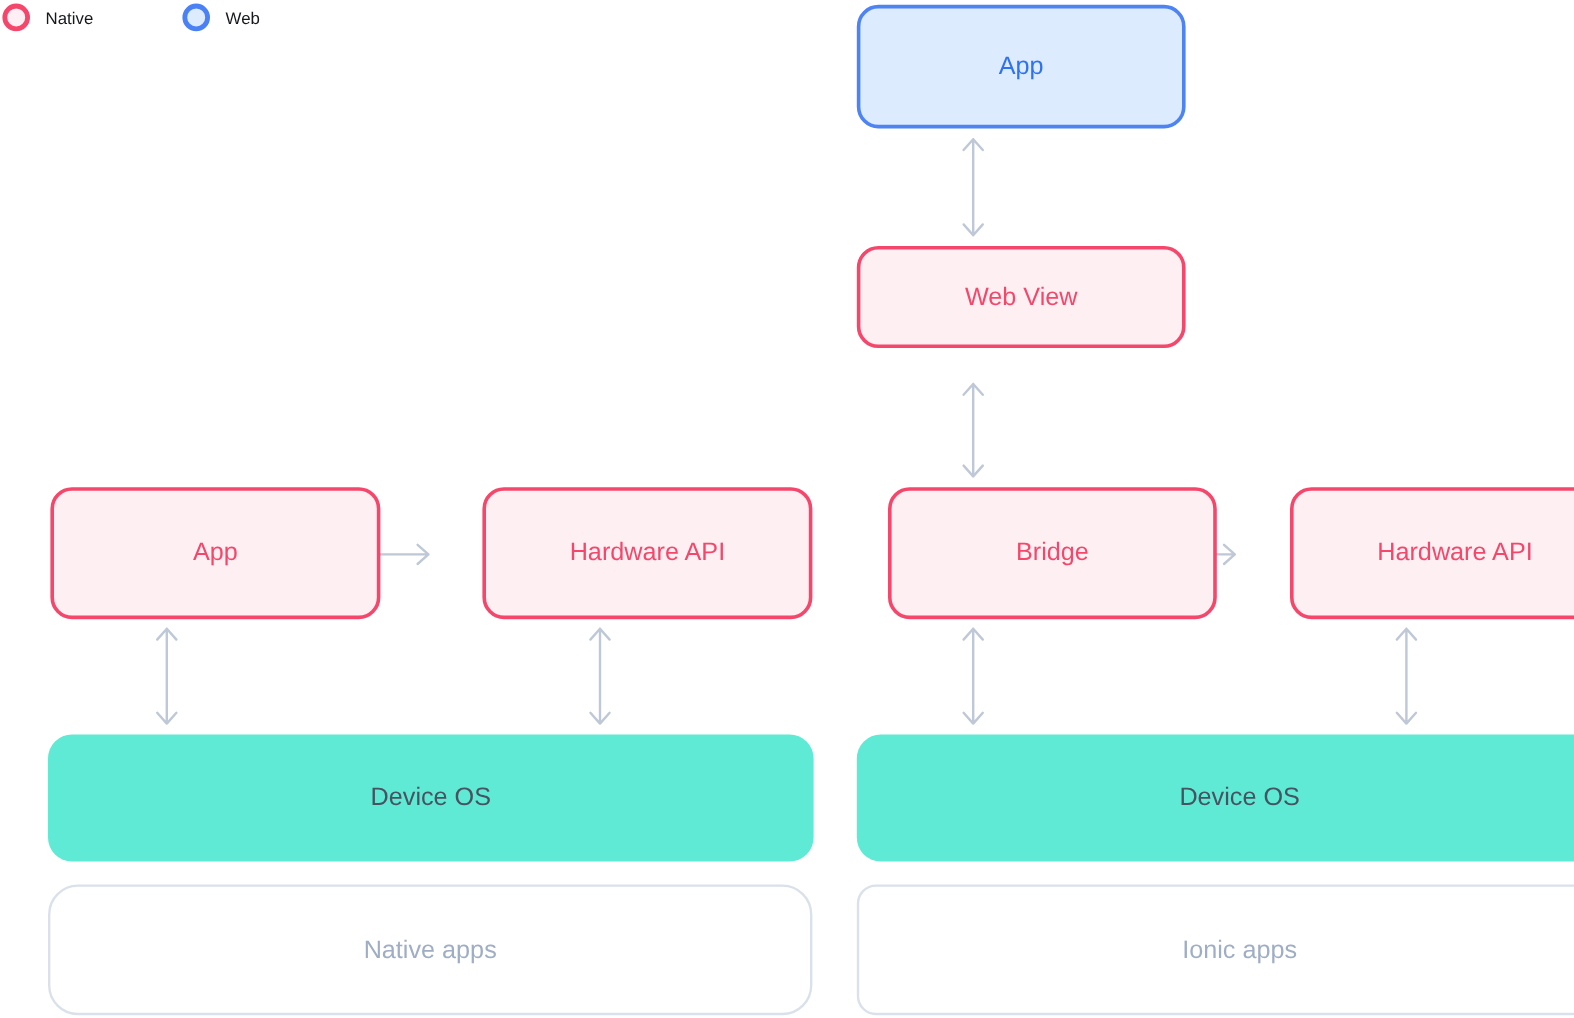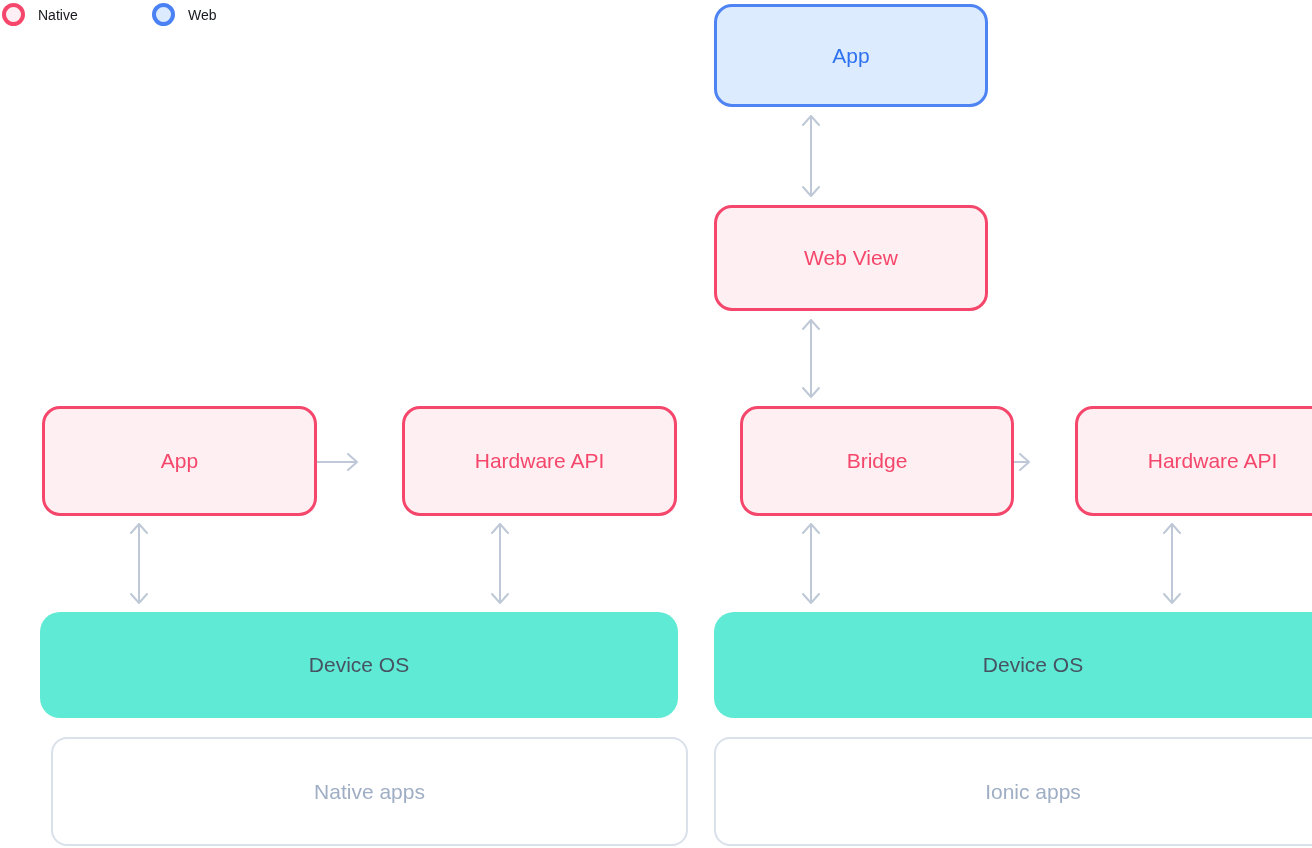--- a/index.html
+++ b/index.html
@@ -68,28 +68,28 @@
   }
   .node-caption {
     background: #ffffff;
     border: 2px solid #DAE1EB;
     border-radius: 16px;
     color: #9FAEC5;
   }
 
   
   .pos-ionic-app      { left: 674px;  top: 4px;   width: 274px; height: 103px; }
-  .pos-web-view       { left: 674px;  top: 205px; width: 274px; height: 106px; justify-content: center; }
+  .pos-web-view       { left: 674px;  top: 205px; width: 274px; height: 85px; justify-content: center; }
   .pos-bridge         { left: 700px;  top: 406px; width: 274px; height: 110px; }
   .pos-ionic-hw       { left: 1035px; top: 406px; width: 275px; height: 110px; }
   .pos-native-app     { left: 2px;    top: 406px; width: 275px; height: 110px; }
   .pos-native-hw      { left: 362px;  top: 406px; width: 275px; height: 110px; }
   .pos-native-os      { left: 0px;    top: 612px; width: 638px; height: 106px; }
   .pos-ionic-os       { left: 674px;  top: 612px; width: 638px; height: 106px; }
-  .pos-native-caption { left: 11px;    top: 737px; width: 637px; height: 109px; }
+  .pos-native-caption { left: 0px;    top: 737px; width: 637px; height: 109px; border-radius: 25px; }
   .pos-ionic-caption  { left: 674px;  top: 737px; width: 638px; height: 109px; }
 
   
   .arrows {
     position: absolute;
     left: 0; top: 0;
     width: 1312px; height: 848px;
     pointer-events: none;
   }
   .arrows path {

